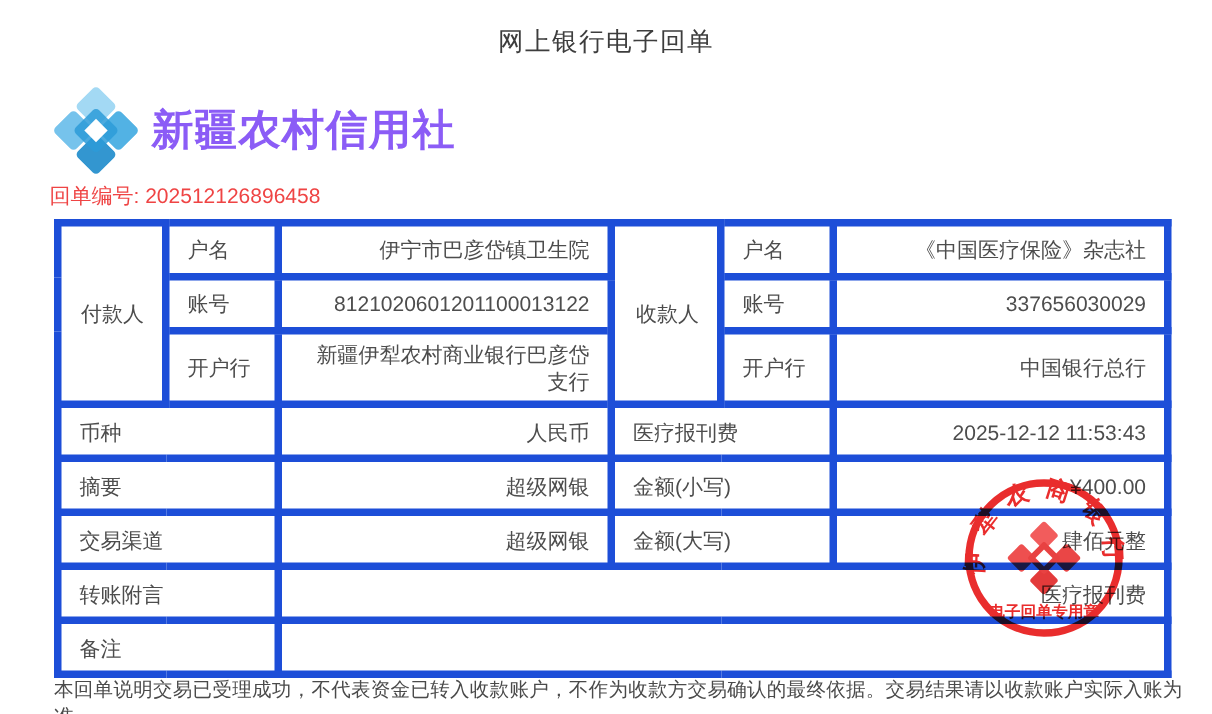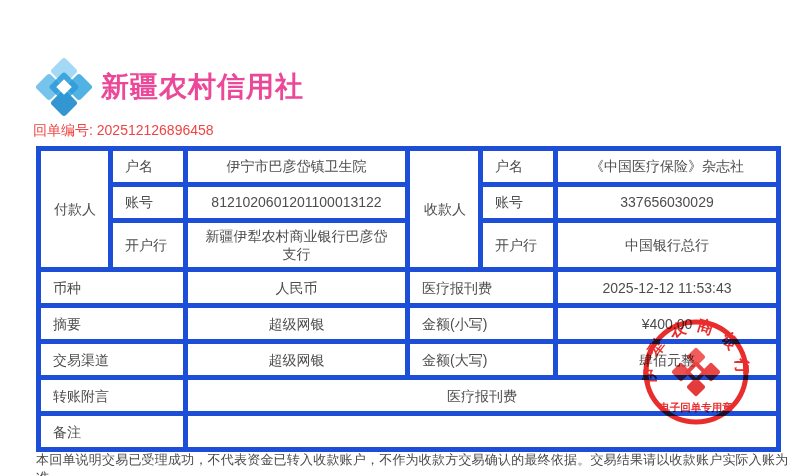--- a/index.html
+++ b/index.html
@@ -13,21 +13,21 @@
 
   .title {
     position: absolute; top: 16px; left: 0; width: 100%;
     text-align: center; font-size: 17px; color: #3d3d3d;
     letter-spacing: 1px;
   }
 
   .logo-row { position: absolute; left: 33px; top: 56px; display: flex; align-items: center; }
   .logo-mark { width: 62px; height: 62px; flex: 0 0 auto; }
   .logo-text { margin-left: 6px; }
-  .logo-cn { font-size: 28px; font-weight: bold; color: #ec4899; letter-spacing: 1px; line-height: 1.1; }
+  .logo-cn { font-size: 28px; font-weight: bold; color: #8b5cf6; letter-spacing: 1px; line-height: 1.1; }
   .logo-en { font-size: 7.5px; font-weight: bold; color: #1a3a69; letter-spacing: 1.35px; margin-top: 3px; }
 
   .meta-row {
     position: absolute; left: 33px; right: 33px; top: 122px;
     display: flex; justify-content: space-between;
     font-size: 14px; color: #ef4444;
   }
 
   table.receipt {
     position: absolute; left: 36px; top: 146px;
@@ -37,39 +37,40 @@
   table.receipt td {
     border: 5px solid #1d4ed8;
     padding: 4px 12px;
     height: 36px;
     vertical-align: middle;
     line-height: 1.3;
     word-break: break-all;
   }
   td.role { text-align: right; padding: 4px 6px; margin-top: 48px; }
   td.lab  { text-align: left; }
-  td.val  { text-align: center; margin-top: 40px; }
+  td.val  { text-align: right; margin-top: 40px; }
 
   .footer-note {
     position: absolute; left: 36px; top: 451px;
     font-size: 13px; color: #4a4a4a; letter-spacing: 0.2px;
   }
 
   .seal {
     position: absolute; left: 638px; top: 315px;
     width: 116px; height: 114px;
     mix-blend-mode: multiply; opacity: 0.93;
     pointer-events: none;
   }
 </style>
 </head>
 <body>
 
 <div class="page">
 
+  <div class="title">网上银行电子回单</div>
 
   <div class="logo-row">
     <svg class="logo-mark" viewBox="0 0 62 62">
       <rect x="21" y="5" width="20" height="20" rx="3" transform="rotate(45 31 15)" fill="#9bd6f3" opacity="0.92"></rect>
       <rect x="36" y="21" width="20" height="20" rx="3" transform="rotate(45 46 31)" fill="#3aa7e0" opacity="0.88"></rect>
       <rect x="21" y="37" width="20" height="20" rx="3" transform="rotate(45 31 47)" fill="#1787c9" opacity="0.88"></rect>
       <rect x="6" y="21" width="20" height="20" rx="3" transform="rotate(45 16 31)" fill="#63bbe9" opacity="0.88"></rect>
       <rect x="20" y="20" width="22" height="22" rx="3" transform="rotate(45 31 31)" fill="#2d9bd8" opacity="0.85"></rect>
       <rect x="25.5" y="25.5" width="11" height="11" transform="rotate(45 31 31)" fill="#ffffff"></rect>
     </svg>

